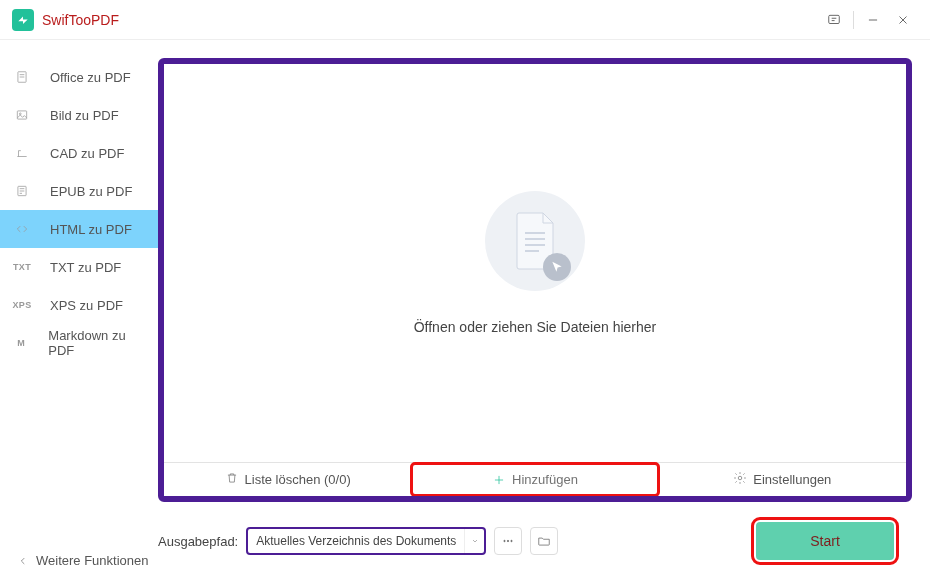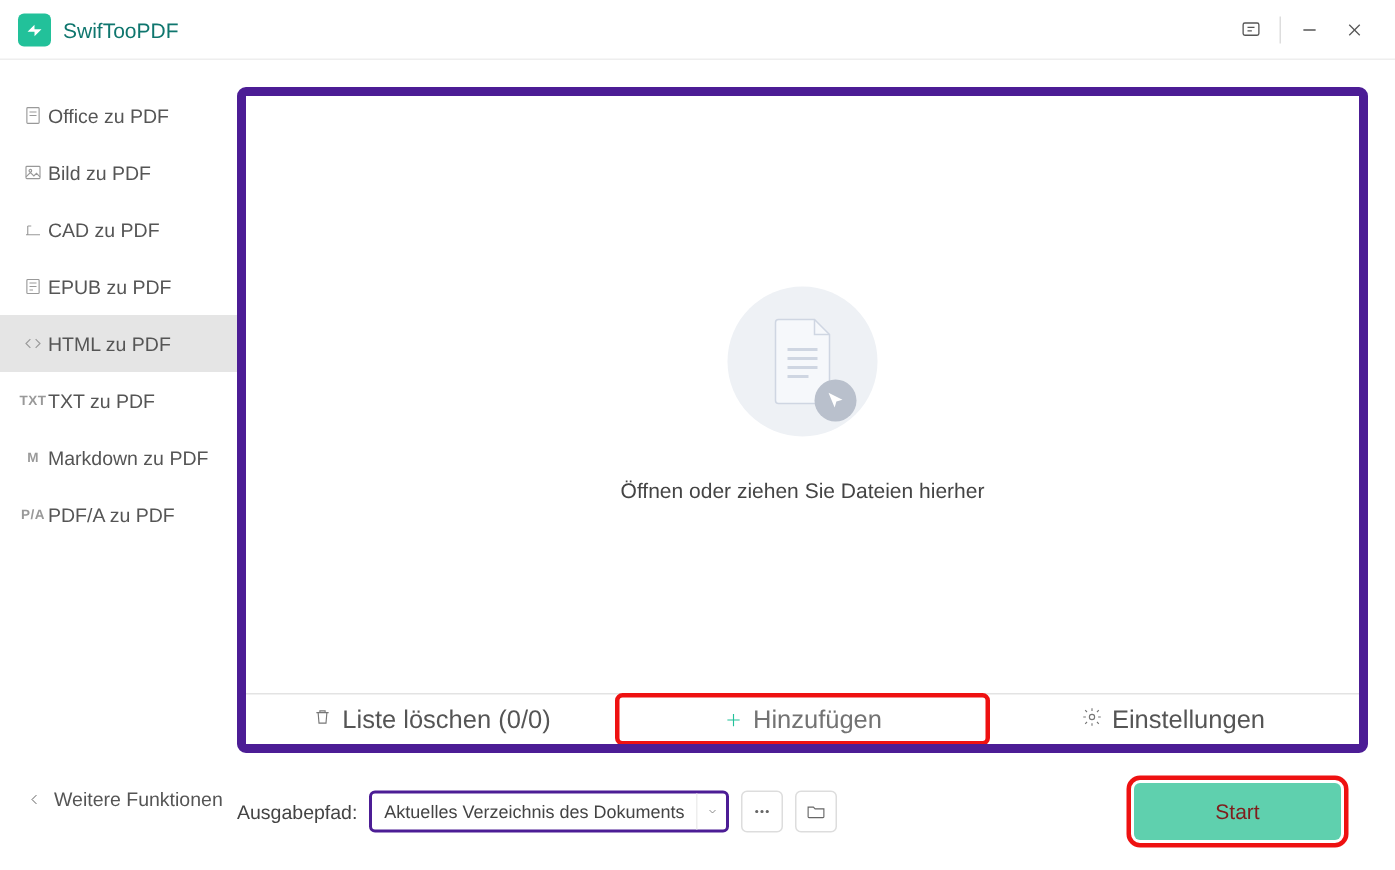--- a/index.html
+++ b/index.html
@@ -1,42 +1,42 @@
 <!DOCTYPE html>
 <html><head>
 <meta charset="utf-8">
 <style>
   * { box-sizing: border-box; margin: 0; padding: 0; }
   html, body { width: 930px; height: 580px; font-family: "Segoe UI", Arial, sans-serif; font-size: 13px; color: #333; background: #fff; overflow: hidden; }
   .titlebar { display: flex; align-items: center; height: 40px; padding: 0 12px; border-bottom: 1px solid #eee; }
   .app-logo { width: 22px; height: 22px; background: #22c19a; border-radius: 4px; display: flex; align-items: center; justify-content: center; margin-right: 8px; }
   .app-logo svg { width: 14px; height: 14px; fill: #fff; }
-  .app-title { font-size: 14px; color: #0f766e; }
+  .app-title { font-size: 14px; color: #b91c1c; }
   .titlebar-spacer { flex: 1; }
   .title-btn { width: 30px; height: 30px; display: flex; align-items: center; justify-content: center; color: #555; cursor: pointer; }
   .title-btn svg { width: 14px; height: 14px; stroke: #555; stroke-width: 1.5; fill: none; }
   .title-sep { width: 1px; height: 18px; background: #ddd; margin: 0 4px; }
   .body { display: flex; height: calc(580px - 40px); }
   .sidebar { width: 158px; padding-top: 18px; }
-  .side-item { display: flex; align-items: center; height: 38px; padding: 0 14px; cursor: pointer; color: #555; gap: 2px; }
-  .side-item.active { background: #e5e5e5; }
+  .side-item { display: flex; align-items: center; height: 38px; padding: 0 14px; cursor: pointer; color: #555; gap: 20px; }
+  .side-item.active { background: #7dd3fc; }
   .side-icon { width: 16px; display: flex; justify-content: center; font-size: 10px; color: #999; }
   .side-icon.txt { font-weight: 600; font-size: 9px; letter-spacing: 0.3px; }
   .side-icon svg { width: 14px; height: 14px; fill: none; stroke: #999; stroke-width: 1.3; }
   .side-item-label { font-size: 13px; }
   .main { flex: 1; padding: 18px 18px 0 0; display: flex; flex-direction: column; }
   .panel { flex: 1; border: 6px solid #4c1d95; border-radius: 6px; display: flex; flex-direction: column; overflow: hidden; }
   .drop-area { flex: 1; display: flex; flex-direction: column; align-items: center; justify-content: center; }
   .drop-illustration { width: 100px; height: 100px; background: #eef1f5; border-radius: 50%; display: flex; align-items: center; justify-content: center; margin-bottom: 28px; position: relative; }
   .drop-illustration svg.doc { width: 48px; height: 60px; }
   .drop-illustration .cursor-badge { position: absolute; right: 14px; bottom: 10px; width: 28px; height: 28px; background: #b9c0cc; border-radius: 50%; display: flex; align-items: center; justify-content: center; }
   .drop-illustration .cursor-badge svg { width: 14px; height: 14px; fill: #fff; }
   .drop-text { font-size: 14px; color: #444; }
   .action-bar { height: 34px; border-top: 1px solid #e3e3e3; display: flex; }
-  .action-btn { flex: 1; display: flex; align-items: center; justify-content: center; gap: 6px; cursor: pointer; color: #555; font-size: 17px; }
+  .action-btn { flex: 1; display: flex; align-items: center; justify-content: center; gap: 6px; cursor: pointer; color: #555; font-size: 13px; }
   .action-btn svg { width: 14px; height: 14px; stroke: #777; fill: none; stroke-width: 1.3; }
   .action-btn .plus svg { stroke: #22c19a; }
   .action-btn .plus { color: #22c19a; display: flex; align-items: center; }
   .action-btn.highlight { outline: 3px solid #e11; outline-offset: -2px; border-radius: 4px; }
   .action-label.add { color: #737373; }
   .footer { display: flex; align-items: center; padding: 20px 18px 20px 0; gap: 8px; }
   .back-area { width: 158px; display: flex; align-items: center; padding-left: 18px; gap: 8px; cursor: pointer; color: #555; }
   .back-area svg { width: 10px; height: 10px; stroke: #555; fill: none; stroke-width: 1.5; }
   .output-label { font-size: 13px; color: #444; }
   .output-select { display: flex; align-items: center; border: 2px solid #4c1d95; border-radius: 4px; height: 28px; }
@@ -128,26 +128,26 @@
             <path d="M9 7l-5 5 5 5M15 7l5 5-5 5"></path>
           </svg>
         </span>
       <span class="side-item-label">HTML zu PDF</span>
     </div>
     <div class="side-item">
       <span class="side-icon txt">TXT</span>
       <span class="side-item-label">TXT zu PDF</span>
     </div>
     <div class="side-item">
+      <span class="side-icon txt">XPS</span>
+      <span class="side-item-label">XPS zu PDF</span>
+    </div>
+    <div class="side-item">
       <span class="side-icon txt">M</span>
       <span class="side-item-label">Markdown zu PDF</span>
-    </div>
-    <div class="side-item">
-      <span class="side-icon txt">P/A</span>
-      <span class="side-item-label">PDF/A zu PDF</span>
     </div>
   </div>
 
   <div class="main">
     <div class="panel">
       <div class="drop-area">
         <div class="drop-illustration">
           <svg class="doc" viewBox="0 0 48 60">
             <path d="M8 2h24l10 10v44a2 2 0 0 1-2 2H8a2 2 0 0 1-2-2V4a2 2 0 0 1 2-2z" fill="#f6f8fb" stroke="#cfd6e2"></path>
             <path d="M32 2v10h10" fill="none" stroke="#cfd6e2"></path>
@@ -215,18 +215,18 @@
       <div class="footer-spacer"></div>
       <div class="start-highlight">
         <div class="start-btn">
           <span>Start</span>
         </div>
       </div>
     </div>
   </div>
 </div>
 
-<div class="back-area" style="position:absolute; bottom:40px; left:0;">
+<div class="back-area" style="position:absolute; bottom:12px; left:0;">
   <svg viewBox="0 0 24 24">
       <path d="M15 5l-7 7 7 7"></path>
     </svg>
   <span>Weitere Funktionen</span>
 </div>
 
 </body></html>

